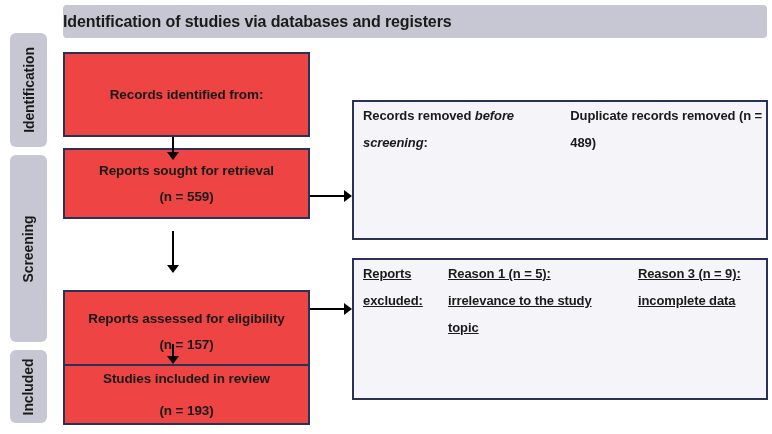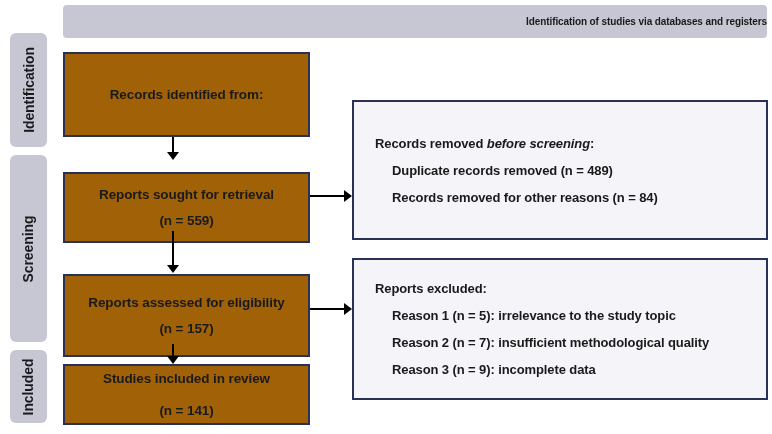--- a/index.html
+++ b/index.html
@@ -16,22 +16,22 @@
     background: #ffffff;
     overflow: hidden;
   }
   
   .banner {
     position: absolute;
     left: 63px; top: 5px;
     width: 704px; height: 33px;
     background: #c6c7d3;
     border-radius: 4px;
-    display: flex; align-items: center; justify-content: flex-end;
-    font-size: 10px;
+    display: flex; align-items: center; justify-content: flex-start;
+    font-size: 16px;
     letter-spacing: -0.1px;
   }
   
   .band {
     position: absolute;
     left: 10px;
     width: 37px;
     background: #c6c7d3;
     border-radius: 6px;
     display: flex; align-items: center; justify-content: center;
@@ -44,49 +44,49 @@
     letter-spacing: -0.1px;
   }
   .band.identification { top: 33px;  height: 114px; }
   .band.screening      { top: 155px; height: 187px; }
   .band.included       { top: 350px; height: 73px;  }
   
   .fbox {
     position: absolute;
     left: 63px;
     width: 247px;
-    background: #a16207;
+    background: #ef4444;
     border: 2px solid #2a3156;
     display: flex; flex-direction: column;
     align-items: center; justify-content: center;
     text-align: center;
     font-size: 13.5px;
     line-height: 26px;
     letter-spacing: -0.1px;
   }
   .fbox.b1 { top: 52px;  height: 85px; }
-  .fbox.b2 { top: 172px; height: 71px; }
-  .fbox.b3 { top: 274px; height: 83px; }
+  .fbox.b2 { top: 148px; height: 71px; }
+  .fbox.b3 { top: 290px; height: 83px; }
   .fbox.b4 { top: 364px; height: 61px; gap: 6px; }
   
   .sbox {
     position: absolute;
     left: 352px;
     width: 416px;
     background: #f4f4f9;
     border: 2px solid #2a3156;
-    display: flex; flex-direction: column; justify-content: center;
+    display: flex; flex-direction: row; justify-content: center;
     font-size: 13px;
     line-height: 27px;
-    padding-left: 21px;
+    padding-left: 9px;
     padding-right: 4px;
     letter-spacing: -0.1px;
   }
   .sbox.s1 { top: 100px; height: 140px; }
-  .sbox.s2 { top: 258px; height: 142px; }
+  .sbox.s2 { top: 258px; height: 142px; text-decoration: underline; }
   .sbox .item { margin-left: 17px; }
   .sbox .em { font-style: italic; }
   
   .varrow { position: absolute; left: 167px; width: 12px; }
   .varrow .line { position: absolute; left: 5px; top: 0; width: 2px; background: #000; }
   .varrow .head {
     position: absolute; bottom: 0; left: 0;
     width: 0; height: 0;
     border-left: 6px solid transparent;
     border-right: 6px solid transparent;
@@ -135,35 +135,33 @@
     <div>(n = 559)</div>
   </div>
 
   <div class="fbox b3">
     <div>Reports assessed for eligibility</div>
     <div>(n = 157)</div>
   </div>
 
   <div class="fbox b4">
     <div>Studies included in review</div>
-    <div>(n = 141)</div>
+    <div>(n = 193)</div>
   </div>
 
   <div class="sbox s1">
     <div>
       <span>Records removed </span><span class="em">before screening</span><span>:</span>
     </div>
     <div class="item">Duplicate records removed (n = 489)</div>
-    <div class="item">Records removed for other reasons (n = 84)</div>
   </div>
 
   <div class="sbox s2">
     <div>Reports excluded:</div>
     <div class="item">Reason 1 (n = 5): irrelevance to the study topic</div>
-    <div class="item">Reason 2 (n = 7): insufficient methodological quality</div>
     <div class="item">Reason 3 (n = 9): incomplete data</div>
   </div>
 
   <div class="varrow v1">
       <div class="line"></div>
       <div class="head"></div>
     </div>
   <div class="varrow v2">
       <div class="line"></div>
       <div class="head"></div>

